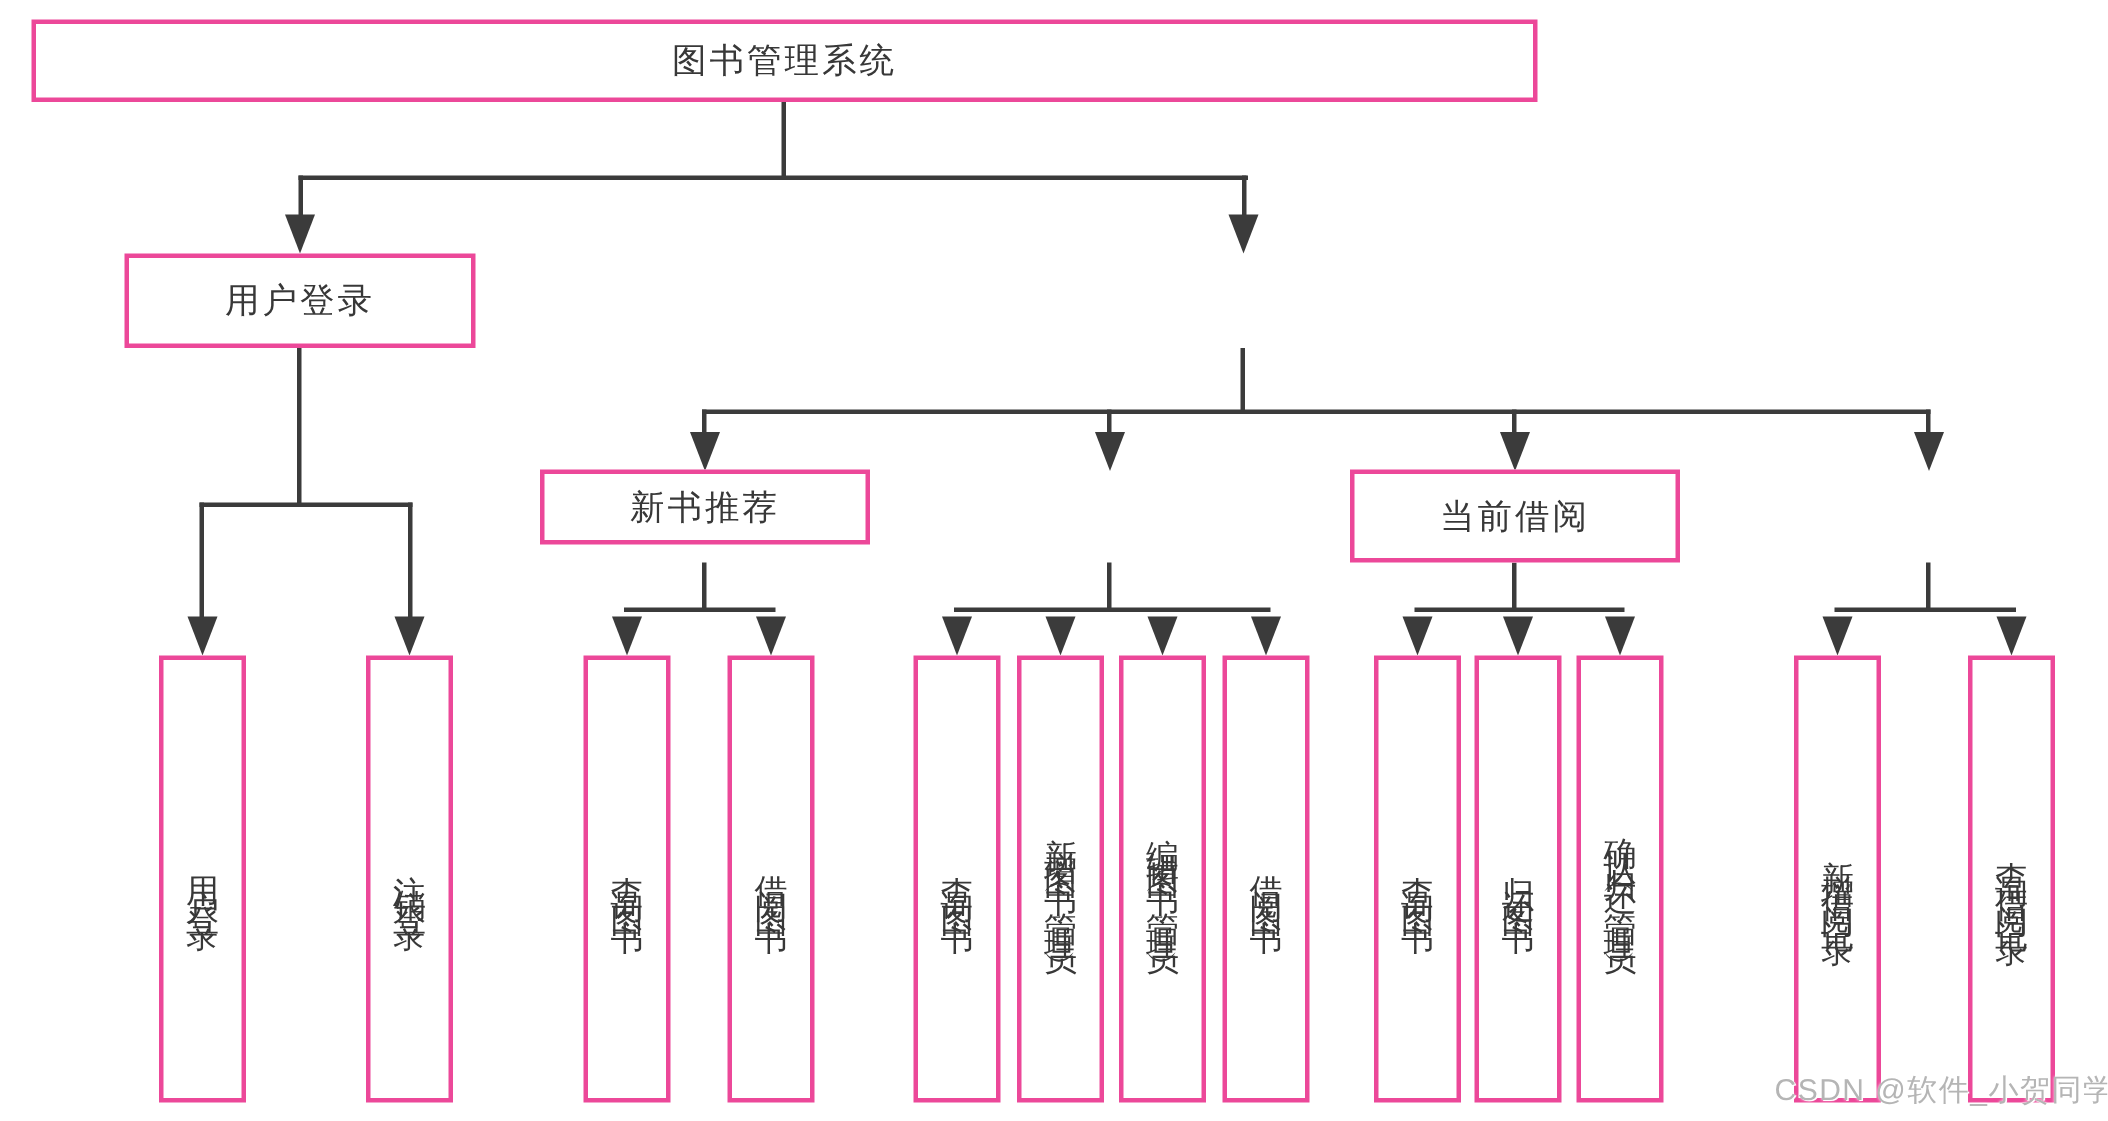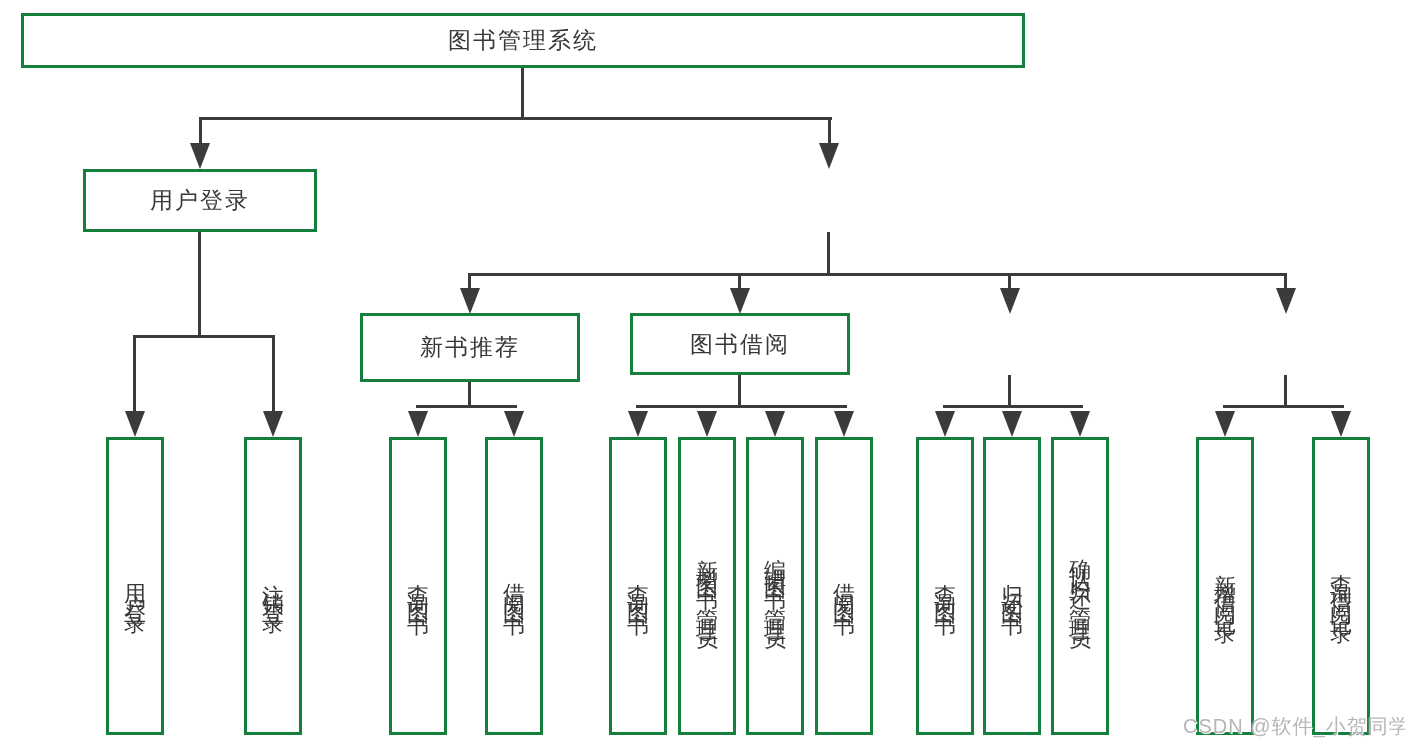--- a/index.html
+++ b/index.html
@@ -7,21 +7,21 @@
     position: relative;
     width: 1405px;
     height: 747px;
     background: #ffffff;
     overflow: hidden;
     font-family: "Liberation Sans", "DejaVu Sans", sans-serif;
   }
   .node {
     position: absolute;
     box-sizing: border-box;
-    border: 3px solid #15803d;
+    border: 3px solid #ec4899;
     background: #ffffff;
     color: #383838;
     display: flex;
     align-items: center;
     justify-content: center;
     text-align: center;
   }
   .node.h {
     font-size: 23px;
     letter-spacing: 2px;
@@ -107,22 +107,22 @@
 
   <div class="line" style="left:1284px;top:375px;width:3px;height:33px"></div>
   <div class="line" style="left:1223px;top:405px;width:121px;height:3px"></div>
   <div class="arrow" style="left:1215px;top:411px"></div>
   <div class="arrow" style="left:1331px;top:411px"></div>
 
   <div class="node h" style="left:21px;top:13px;width:1004px;height:55px">图书管理系统</div>
 
   <div class="node h" style="left:83px;top:169px;width:234px;height:63px">用户登录</div>
 
-  <div class="node h" style="left:360px;top:313px;width:220px;height:69px">新书推荐</div>
-  <div class="node h" style="left:630px;top:313px;width:220px;height:62px">图书借阅</div>
+  <div class="node h" style="left:360px;top:313px;width:220px;height:50px">新书推荐</div>
+  <div class="node h" style="left:900px;top:313px;width:220px;height:62px">当前借阅</div>
 
   <div class="node v" style="left:106px;top:437px;width:58px;height:298px">用户登录</div>
   <div class="node v" style="left:244px;top:437px;width:58px;height:298px">注销登录</div>
 
   <div class="node v" style="left:389px;top:437px;width:58px;height:298px">查询图书</div>
   <div class="node v" style="left:485px;top:437px;width:58px;height:298px">借阅图书</div>
 
   <div class="node v" style="left:609px;top:437px;width:58px;height:298px">查询图书</div>
   <div class="node v" style="left:678px;top:437px;width:58px;height:298px">新增图书（管理员）</div>
   <div class="node v" style="left:746px;top:437px;width:58px;height:298px">编辑图书（管理员）</div>

